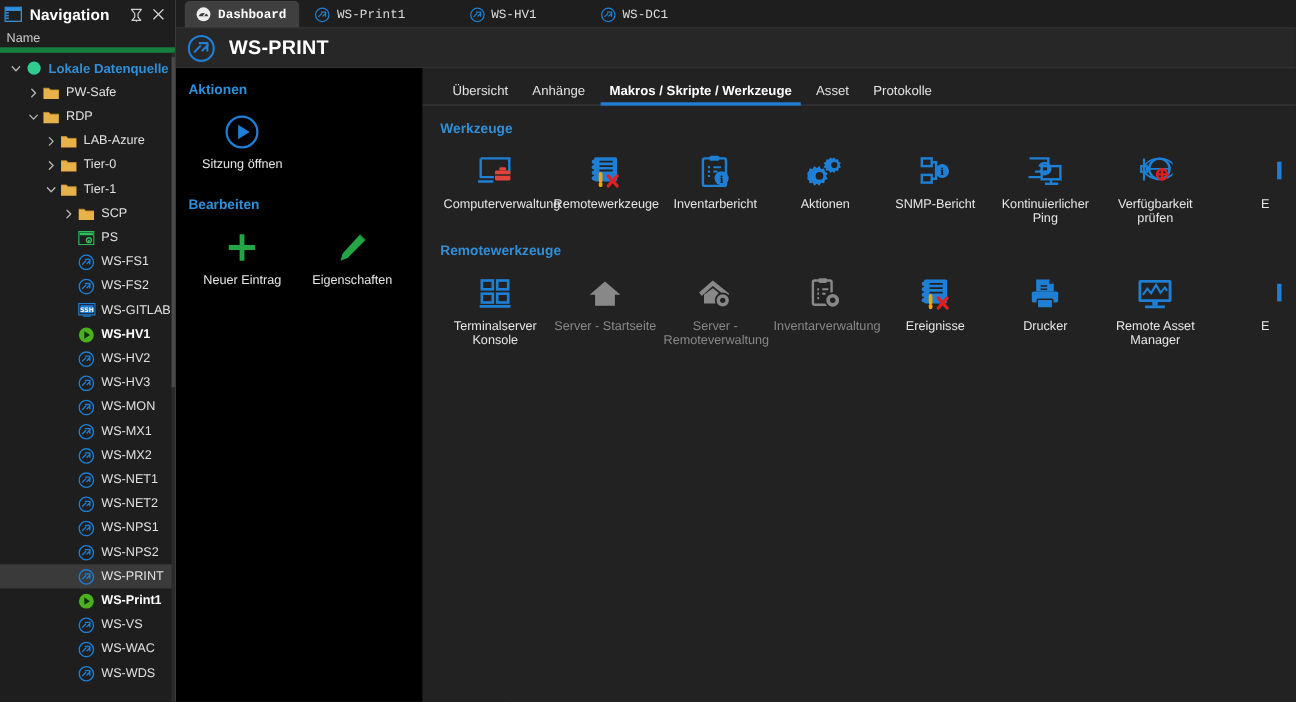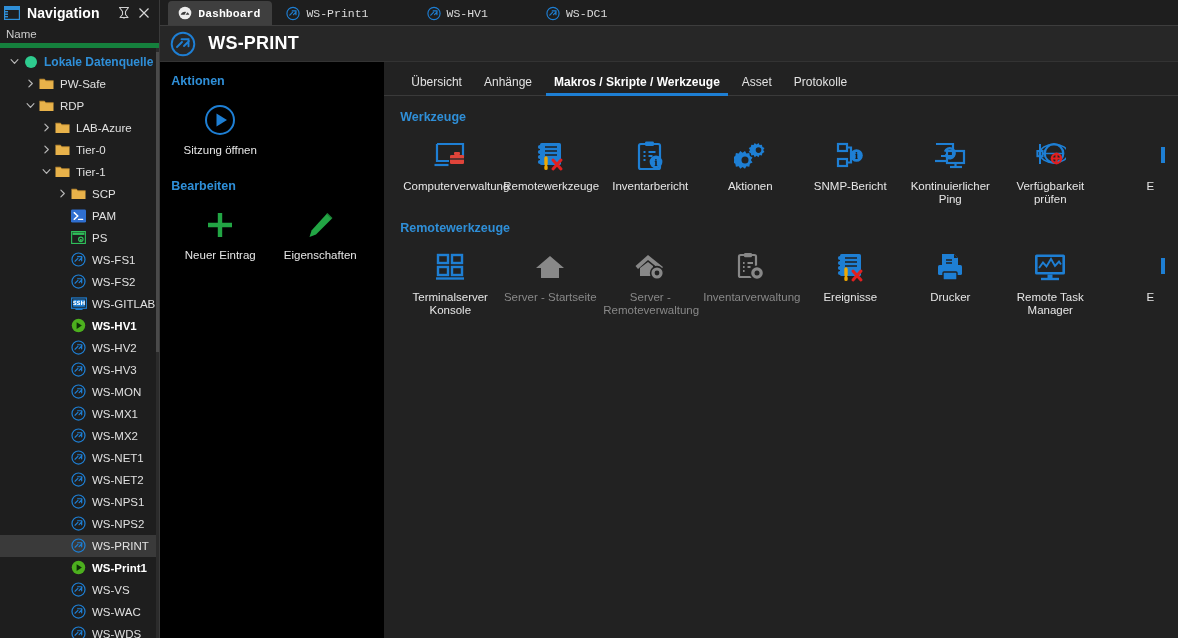--- a/index.html
+++ b/index.html
@@ -278,32 +278,20 @@
               <path d="M0.5 2.2 h5 l1.3 1.6 h7.7 v8.2 h-14 z" fill="#e8b24a"></path>
               <path d="M0.5 2.2 h5 l1.3 1.6 h7.7" fill="none" stroke="#c8902f" stroke-width=".8"></path>
             </svg>
           </span>
           <span class="tree-label">SCP</span>
         </div>
         <div class="tree-row ">
           <span style="display:inline-block;width:54px;flex:0 0 54px"></span>
           <span class="twisty"></span>
           <span class="tree-ico">
-            <svg width="15" height="14" viewBox="0 0 16 14">
-              <rect x="0" y="0" width="16" height="14" rx="1.5" fill="#2f6fd0"></rect>
-              <path d="M3.4 3.4 L7.2 7 L3.4 10.6" stroke="#fff" stroke-width="1.5" fill="none" stroke-linecap="round"></path>
-              <path d="M8 10.6 H12.4" stroke="#fff" stroke-width="1.5" stroke-linecap="round"></path>
-            </svg>
-          </span>
-          <span class="tree-label">PAM</span>
-        </div>
-        <div class="tree-row ">
-          <span style="display:inline-block;width:54px;flex:0 0 54px"></span>
-          <span class="twisty"></span>
-          <span class="tree-ico">
             <svg width="15" height="13" viewBox="0 0 16 14">
               <rect x="0.6" y="0.6" width="14.8" height="12.8" fill="none" stroke="#2fbf5a" stroke-width="1.2"></rect>
               <rect x="1.6" y="1.6" width="12.8" height="2.6" fill="#2fbf5a"></rect>
               <circle cx="10.5" cy="9" r="2.4" fill="none" stroke="#2fbf5a" stroke-width="1.3"></circle>
               <rect x="9.7" y="8.6" width="1.7" height="2.4" fill="#2fbf5a"></rect>
             </svg>
           </span>
           <span class="tree-label">PS</span>
         </div>
         <div class="tree-row ">
@@ -799,21 +787,21 @@
               <div class="tool-item">
                 <span class="ti">
                   <svg width="34" height="28" viewBox="0 0 34 28">
                     <rect x="2" y="1.5" width="30" height="20" rx="1.6" fill="#1e7fd4"></rect>
                     <rect x="4.6" y="4" width="24.8" height="15" fill="#222"></rect>
                     <path d="M6 15 L10 9.5 L13.5 13.5 L18 6 L22 13 L26 8.5 L28 11.5" fill="none" stroke="#1e7fd4" stroke-width="1.9"></path>
                     <path d="M14.5 21.5 h5 v3.5 h-5 z" fill="#1e7fd4"></path>
                     <path d="M8 26 h18" stroke="#1e7fd4" stroke-width="2.4"></path>
                   </svg>
                 </span>
-                <div class="tl">Remote Task Manager</div>
+                <div class="tl">Remote Asset Manager</div>
               </div>
               <div class="tool-item">
                 <span class="ti">
                   <svg width="30" height="30" viewBox="0 0 30 30">
                     <rect x="26" y="6" width="6" height="16" fill="#1e7fd4"></rect>
                   </svg>
                 </span>
                 <div class="tl">E</div>
               </div>
             </div>

